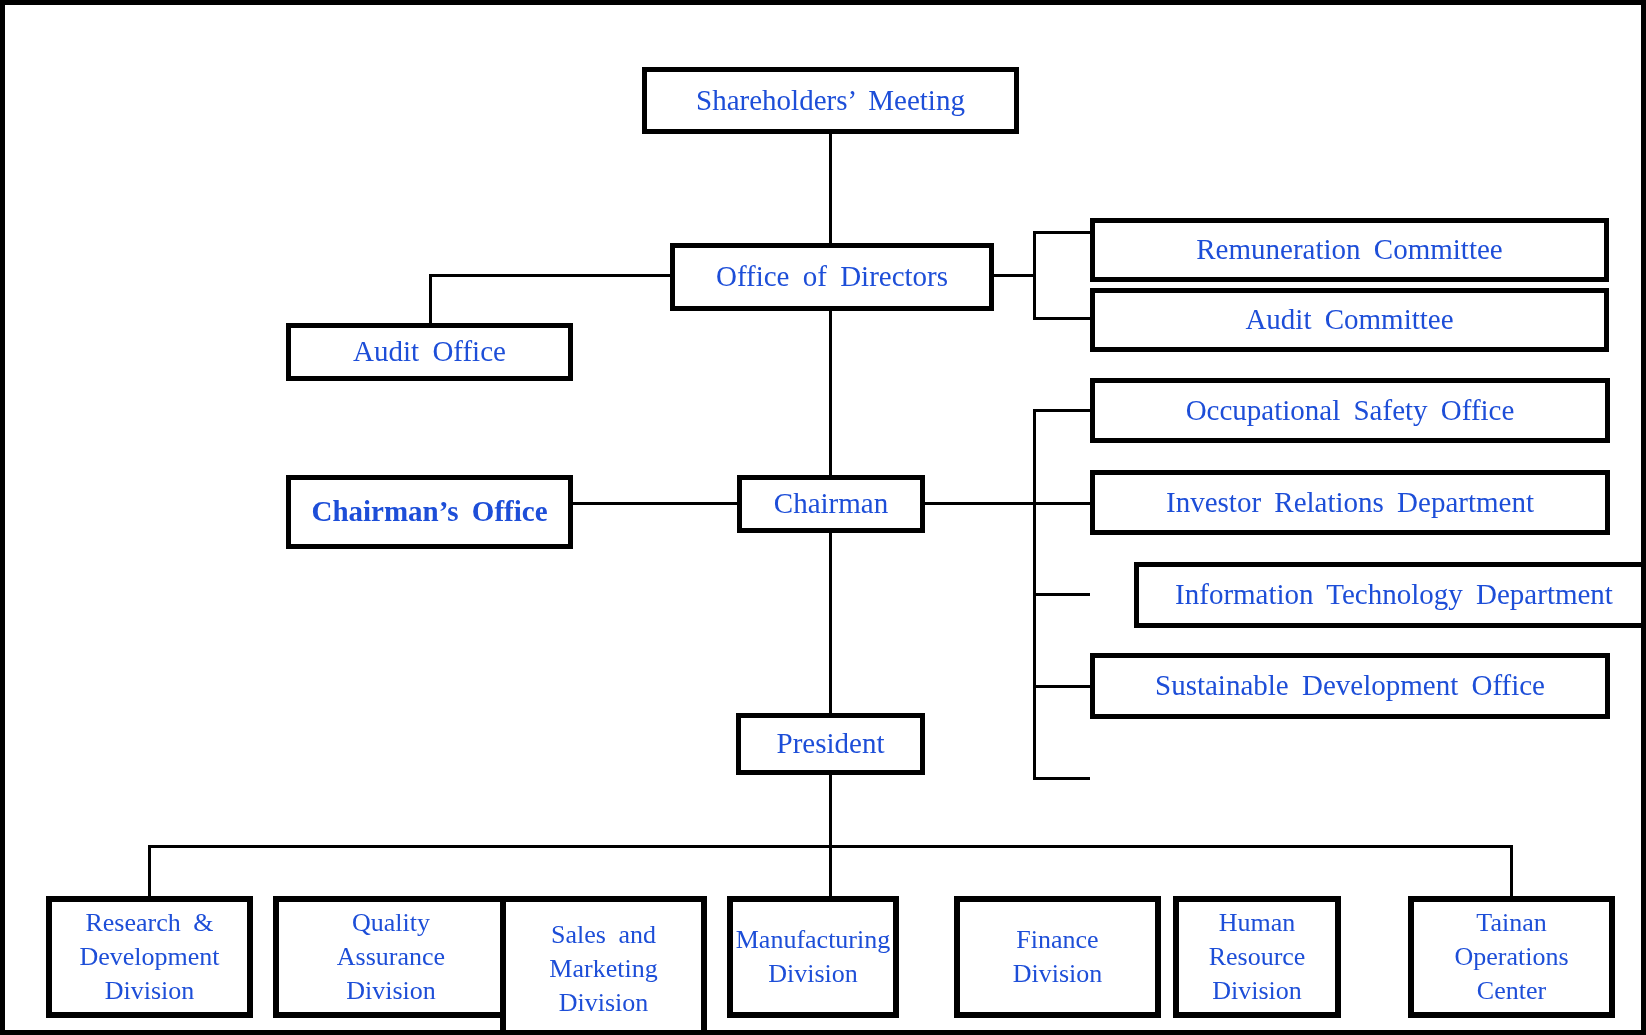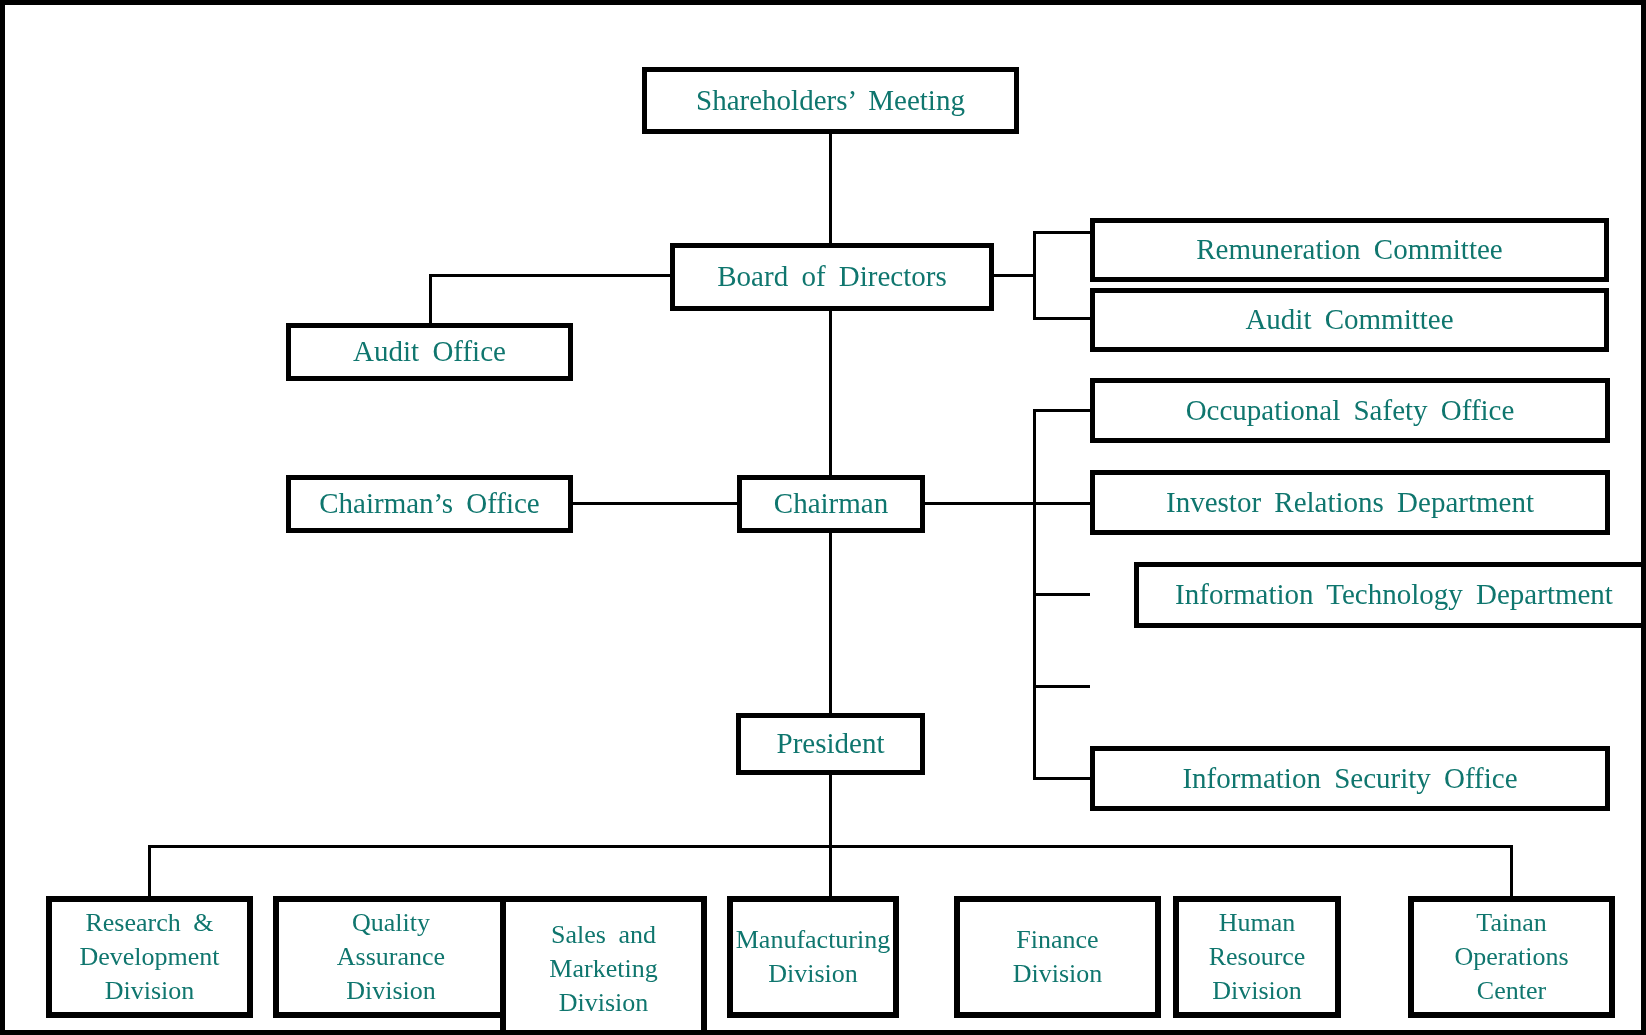--- a/index.html
+++ b/index.html
@@ -3,21 +3,21 @@
 <meta charset="utf-8">
 <style>
   html,body{margin:0;padding:0;background:#fff;}
   #canvas{
     position:relative;
     width:1646px;height:1035px;
     box-sizing:border-box;
     background:#fff;
     border:5px solid #000;
     font-family:"Liberation Serif","DejaVu Serif",serif;
-    color:#0f766e;
+    color:#1d4ed8;
     overflow:hidden;
   }
   .node{
     position:absolute;
     box-sizing:border-box;
     background:#fff;
     border:5px solid #000;
     display:flex;
     align-items:center;
     justify-content:center;
@@ -28,21 +28,21 @@
     line-height:1.15;
   }
   .node.small{font-size:26px;line-height:34px;border-width:6px;}
   .ln{position:absolute;background:#000;}
   
   #n-shareholders{left:637px;top:62px;width:377px;height:67px;}
   #n-board{left:665px;top:238px;width:324px;height:68px;}
   #n-remuneration{left:1085px;top:196px;width:519px;height:64px;margin-top:17px;}
   #n-audit-committee{left:1085px;top:283px;width:519px;height:64px;}
   #n-audit-office{left:281px;top:318px;width:287px;height:58px;}
-  #n-chairmans-office{left:281px;top:470px;width:287px;height:58px;}
+  #n-chairmans-office{left:281px;top:470px;width:287px;height:74px;font-weight:bold;}
   #n-chairman{left:732px;top:470px;width:188px;height:58px;}
   #n-occupational{left:1085px;top:373px;width:520px;height:65px;}
   #n-investor{left:1085px;top:465px;width:520px;height:65px;}
   #n-itdept{left:1085px;top:557px;width:520px;height:66px;margin-left:44px;}
   #n-sustainable{left:1085px;top:648px;width:520px;height:66px;}
   #n-infosec{left:1085px;top:741px;width:520px;height:65px;}
   #n-president{left:731px;top:708px;width:189px;height:62px;}
   #n-rnd{left:41px;top:891px;width:207px;height:122px;}
   #n-qa{left:268px;top:891px;width:236px;height:122px;}
   #n-sales{left:495px;top:891px;width:207px;height:146px;}
@@ -77,30 +77,30 @@
   <i class="ln" style="left:1028px;top:497px;width:57px;height:3px;"></i>
   <i class="ln" style="left:1028px;top:588px;width:57px;height:3px;"></i>
   <i class="ln" style="left:1028px;top:680px;width:57px;height:3px;"></i>
   <i class="ln" style="left:1028px;top:772px;width:57px;height:3px;"></i>
 
   <i class="ln" style="left:143px;top:840px;width:1365px;height:3px;"></i>
   <i class="ln" style="left:143px;top:840px;width:3px;height:51px;"></i>
   <i class="ln" style="left:1505px;top:840px;width:3px;height:51px;"></i>
 
   <div class="node" id="n-shareholders">Shareholders’ Meeting</div>
-  <div class="node" id="n-board">Board of Directors</div>
+  <div class="node" id="n-board">Office of Directors</div>
   <div class="node" id="n-remuneration">Remuneration Committee</div>
   <div class="node" id="n-audit-committee">Audit Committee</div>
   <div class="node" id="n-audit-office">Audit Office</div>
   <div class="node" id="n-chairmans-office">Chairman’s Office</div>
   <div class="node" id="n-chairman">Chairman</div>
   <div class="node" id="n-occupational">Occupational Safety Office</div>
   <div class="node" id="n-investor">Investor Relations Department</div>
   <div class="node" id="n-itdept">Information Technology Department</div>
-  <div class="node" id="n-infosec">Information Security Office</div>
+  <div class="node" id="n-sustainable">Sustainable Development Office</div>
   <div class="node" id="n-president">President</div>
   <div class="node small" id="n-rnd">Research &amp;
 Development
 Division</div>
   <div class="node small" id="n-qa">Quality
 Assurance
 Division</div>
   <div class="node small" id="n-sales">Sales and
 Marketing
 Division</div>

